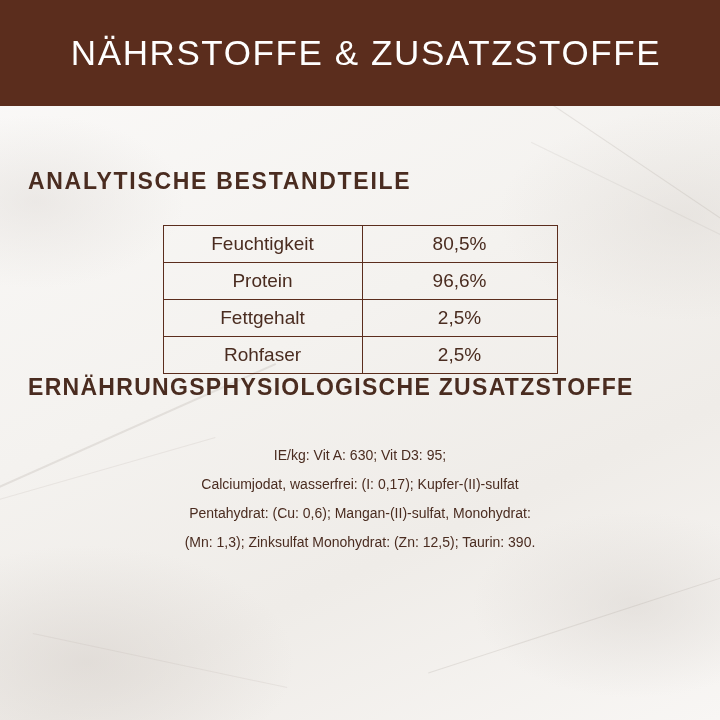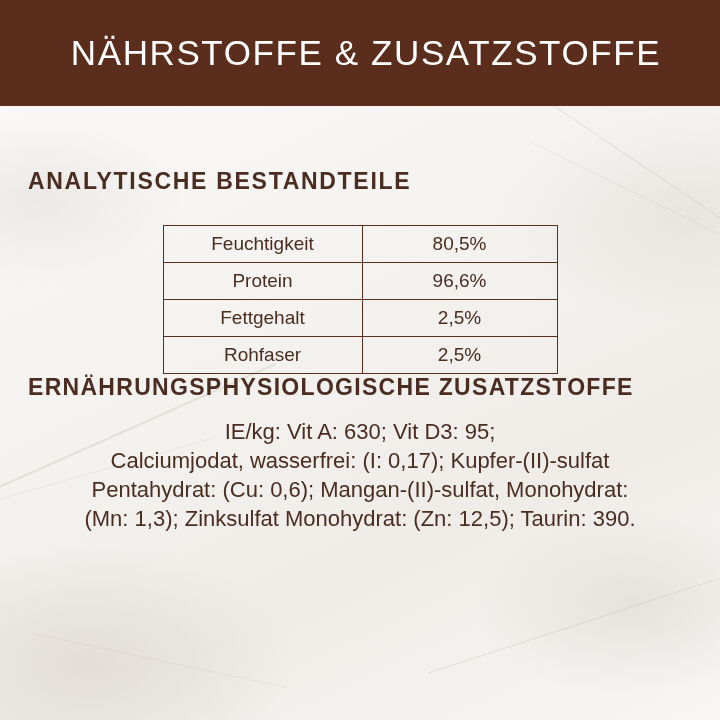--- a/index.html
+++ b/index.html
@@ -96,23 +96,23 @@
   }
   table.analytics td.label { width: 186px; }
   table.analytics td.value { width: 182px; }
 
   .title-additives {
     font-size: 23px;
     letter-spacing: 1.3px;
   }
 
   .additives-text {
-    margin-top: 16px;
+    margin-top: 40px;
     text-align: center;
-    font-size: 22px;
+    font-size: 14px;
     line-height: 29px;
     color: #4a2c20;
     padding: 0 52px;
   }
   .additives-text .line { display: block; white-space: nowrap; }
 </style>
 </head>
 <body>
 
 <div class="page">

